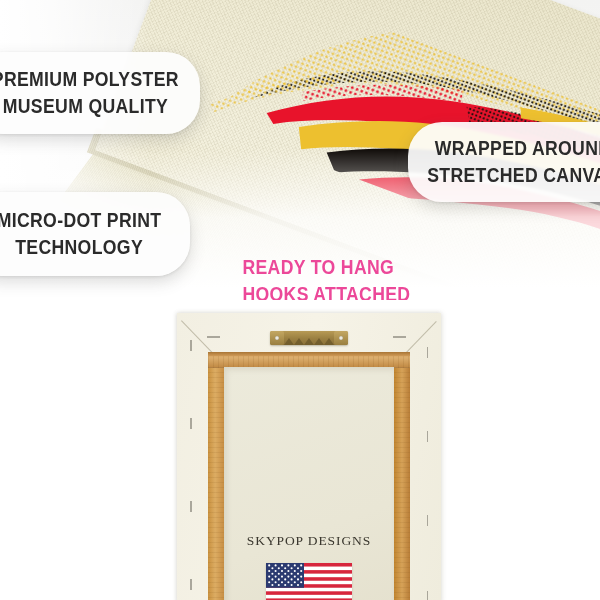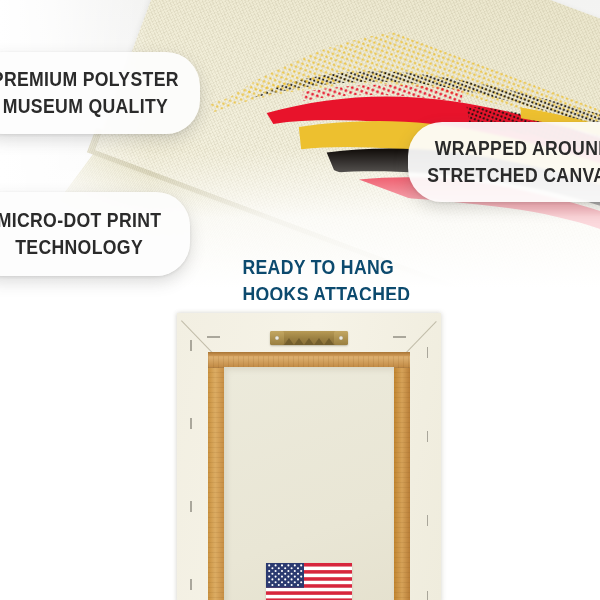--- a/index.html
+++ b/index.html
@@ -82,21 +82,21 @@
     backdrop-filter:blur(1px);
   }
   .badge span{display:block;white-space:nowrap;transform:scaleX(.84);transform-origin:center;}
   .badge-premium{left:-30px;top:52px;width:230px;height:82px;font-size:21px;}
   .badge-wrapped{left:408px;top:122px;width:230px;height:80px;font-size:21px;}
   .badge-microdot{left:-32px;top:192px;width:222px;height:84px;font-size:21px;background:rgba(253,253,253,.90);}
 
   
   .headline{
     position:absolute;left:228px;top:253px;width:180px;
-    text-align:center;color:#0c4a6e;font-weight:700;font-size:21px;
+    text-align:center;color:#ec4899;font-weight:700;font-size:21px;
     line-height:1.30;letter-spacing:.4px;
     font-family:"Liberation Sans", sans-serif;
   }
   .headline span{display:block;white-space:nowrap;transform:scaleX(.84);}
 
   
   .back-wrap{position:absolute;left:0;top:300px;width:600px;height:300px;overflow:hidden;background:#fff;}
   .canvas-back{
     position:absolute;left:177px;top:13px;width:264px;height:290px;
     background:linear-gradient(100deg,#f2efe2 0%,#f6f3e7 45%,#efecdd 100%);
@@ -258,20 +258,21 @@
       <div class="staple staple-v" style="right:13px;top:118px;"></div>
       <div class="staple staple-v" style="right:13px;top:202px;"></div>
       <div class="staple staple-v" style="right:13px;top:278px;"></div>
 
       <div class="stretcher">
         <div class="bar bar-left"></div>
         <div class="bar bar-right"></div>
         <div class="bar bar-top"></div>
         <div class="bar bar-top-bevel"></div>
         <div class="inner-canvas">
+          <div class="brand">SKYPOP DESIGNS</div>
           <div class="flag">
             <svg width="86" height="46" viewBox="0 0 86 46">
               <rect width="86" height="46" fill="#ffffff"></rect>
               <g fill="#d7263d">
                 <rect y="0" width="86" height="3.54"></rect>
                 <rect y="7.1" width="86" height="3.54"></rect>
                 <rect y="14.2" width="86" height="3.54"></rect>
                 <rect y="21.2" width="86" height="3.54"></rect>
                 <rect y="28.3" width="86" height="3.54"></rect>
                 <rect y="35.4" width="86" height="3.54"></rect>

